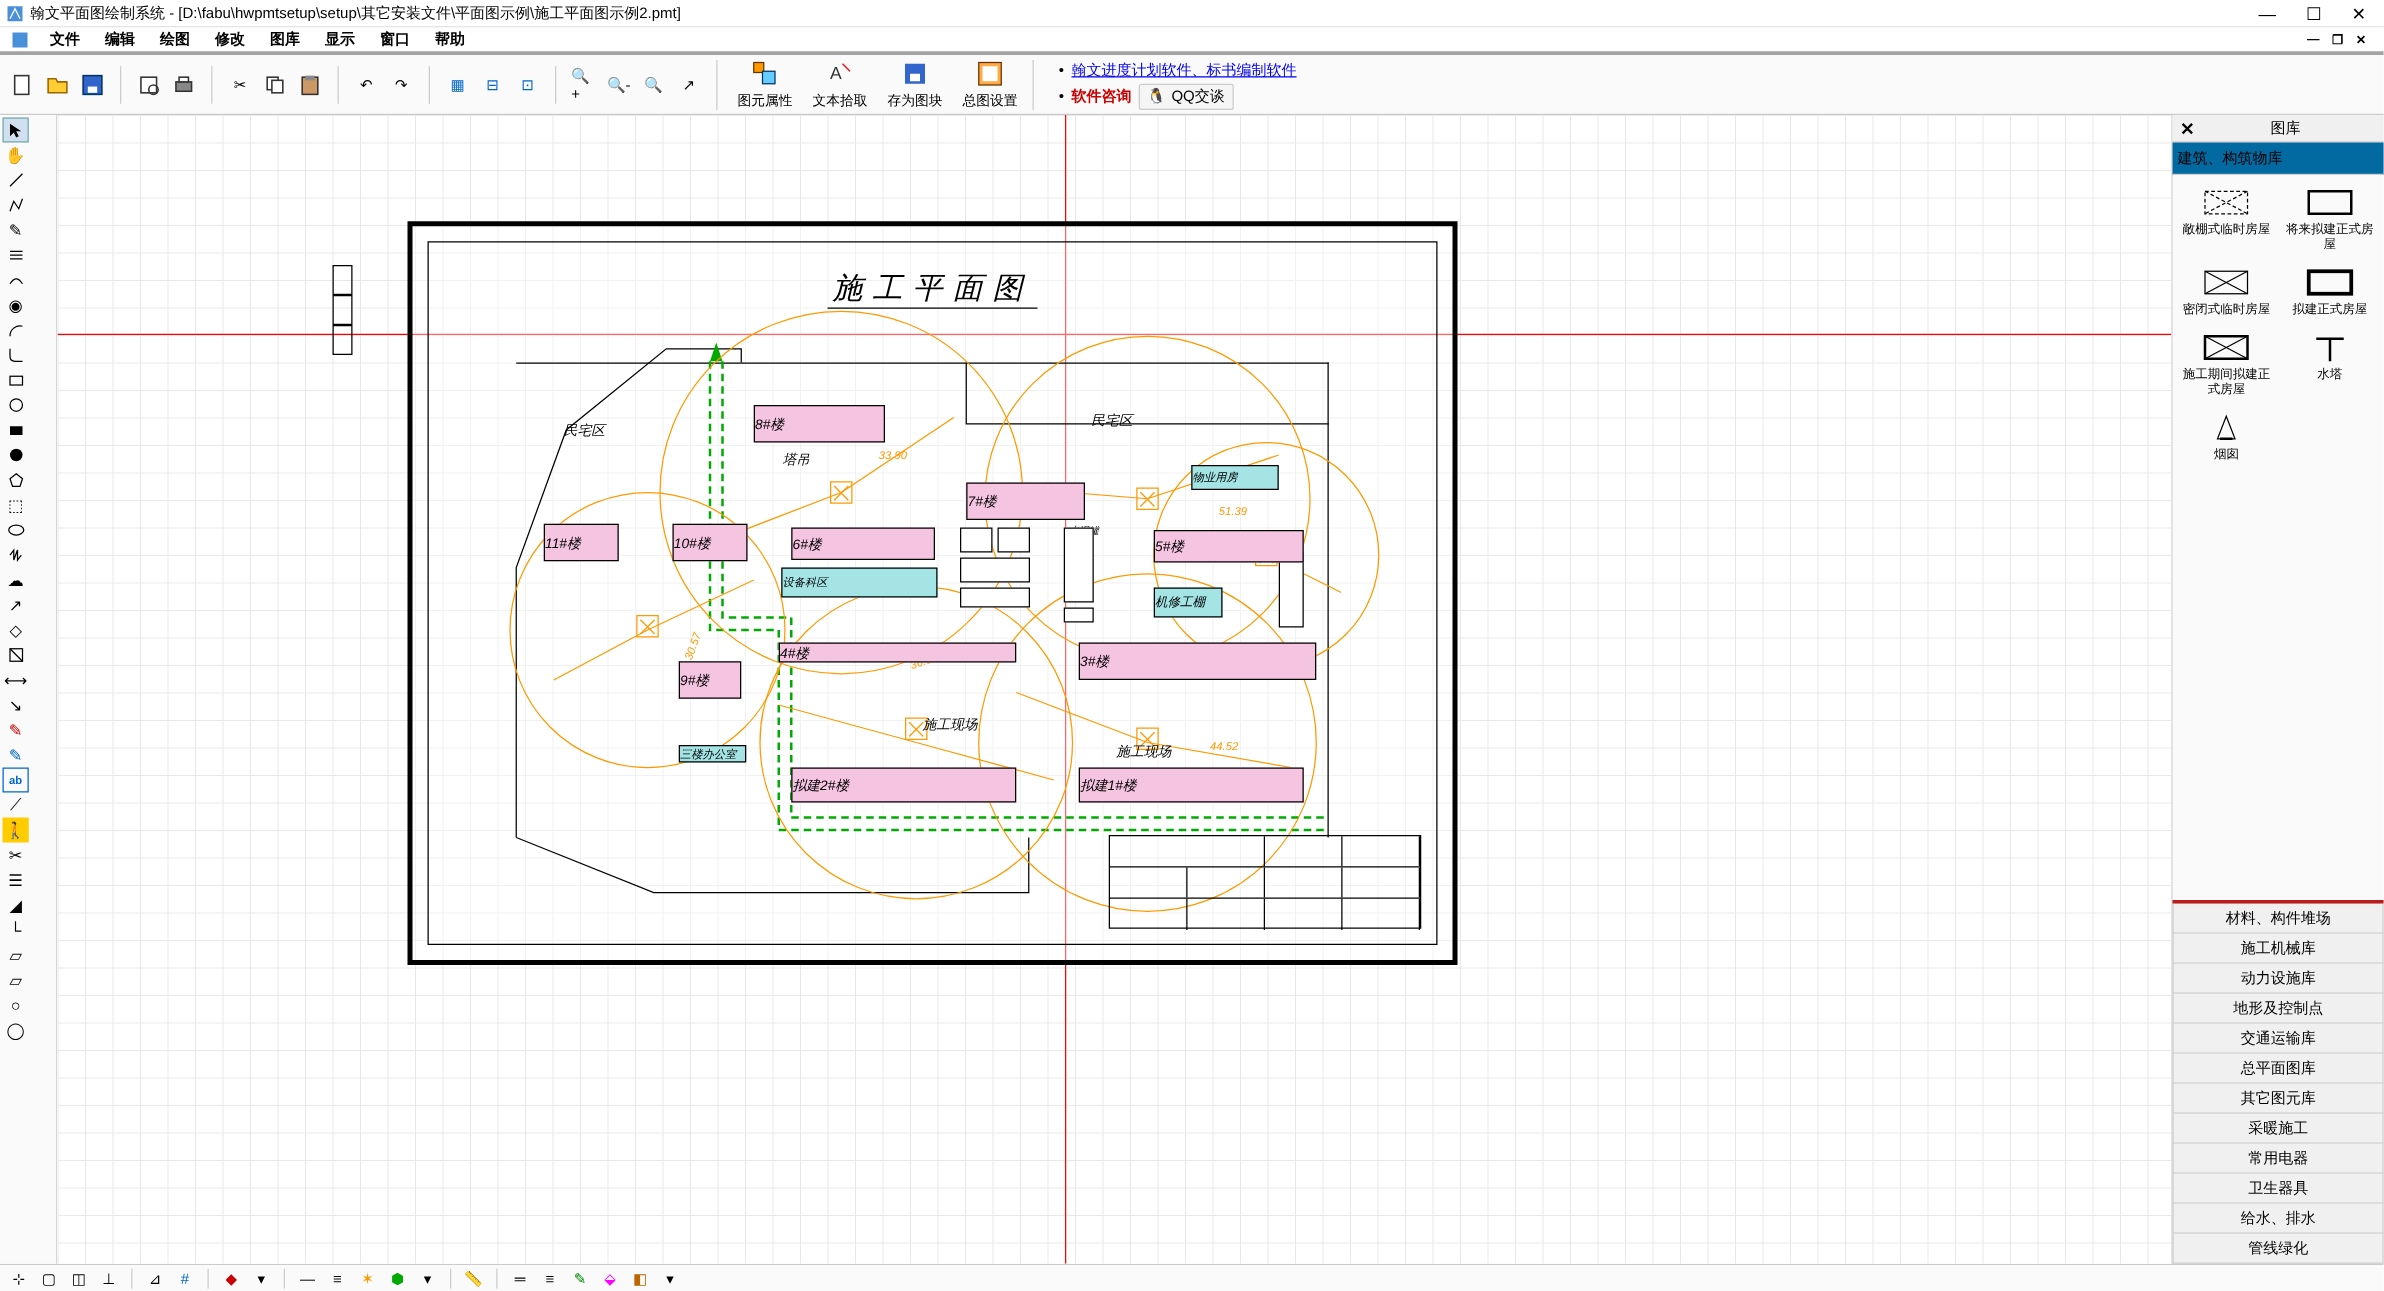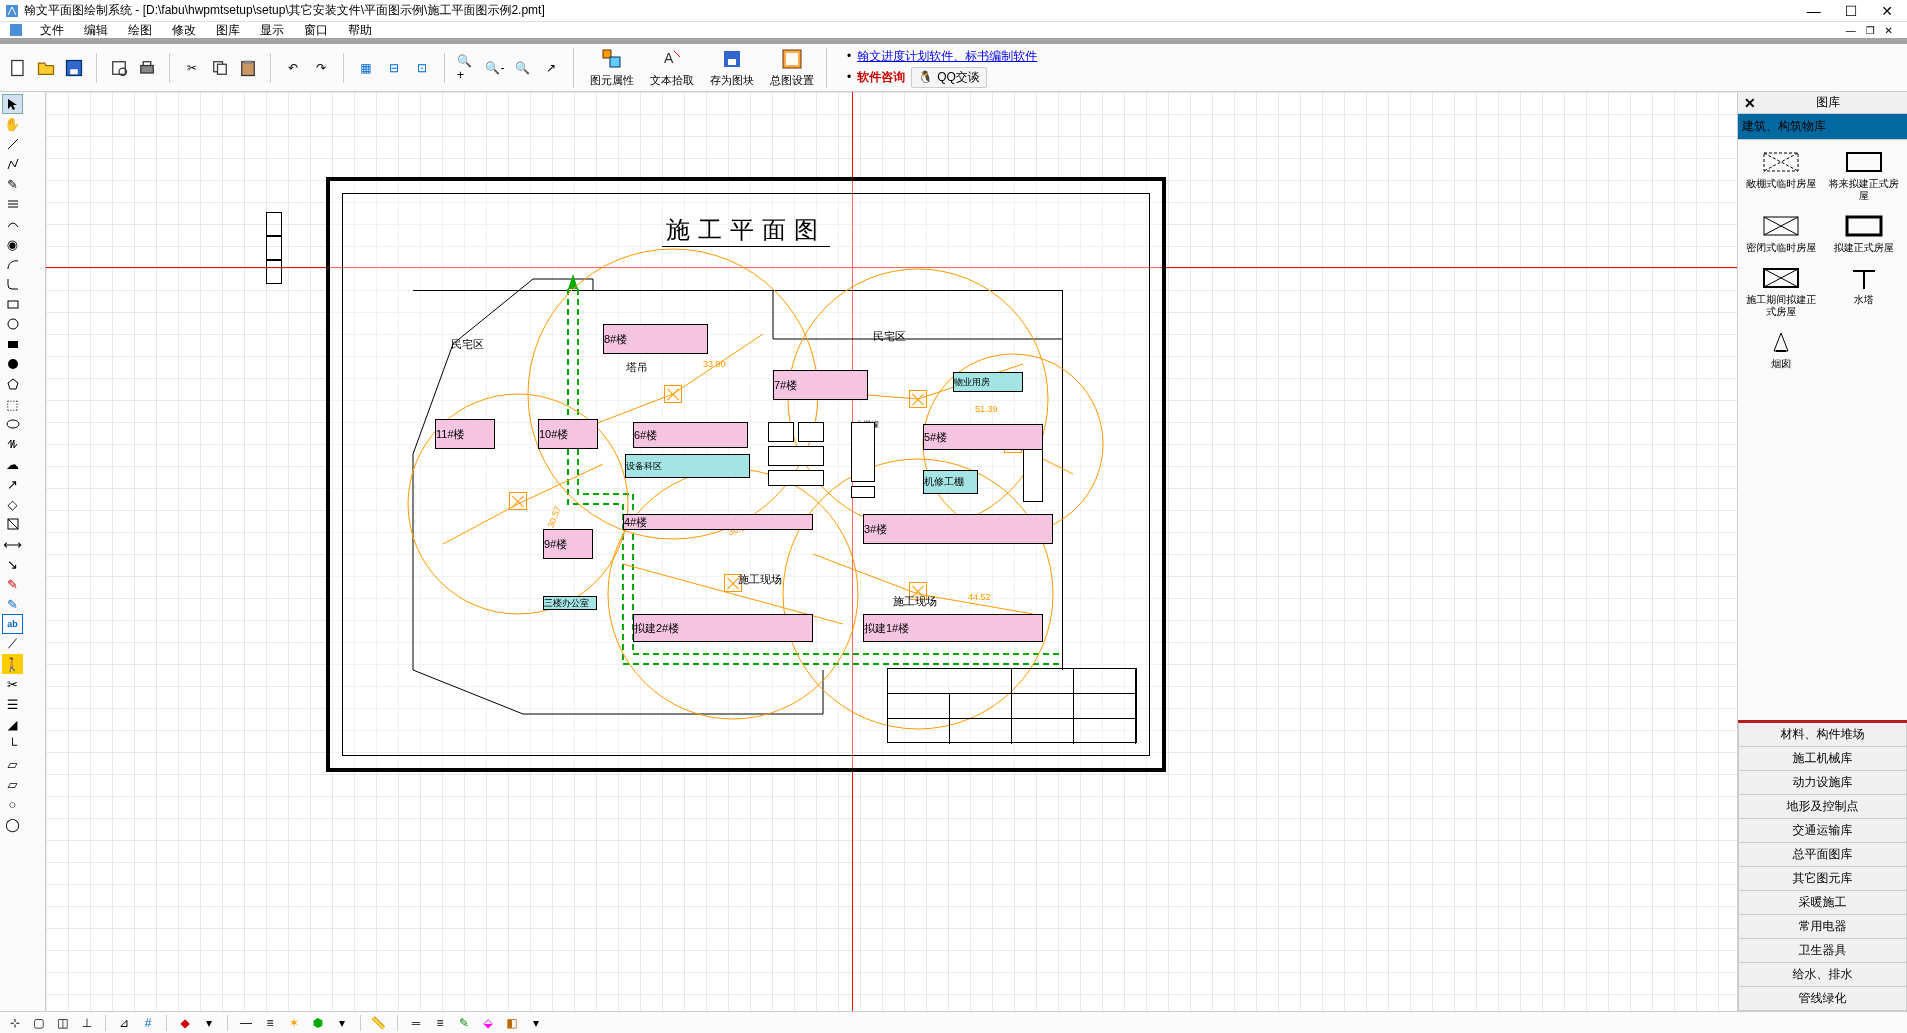--- a/index.html
+++ b/index.html
@@ -4,21 +4,21 @@
 <style>
 * { margin: 0; padding: 0; box-sizing: border-box; font-family: "Microsoft YaHei", sans-serif; }
 body { background: #fff; font-size: 12px; overflow: hidden; }
 
 .titlebar { height: 22px; background: #fff; display: flex; align-items: center; padding: 0 4px; border-bottom: 1px solid #ddd; }
 .titlebar .icon { width: 16px; height: 16px; margin-right: 4px; }
 .titlebar .title { flex: 1; font-size: 12px; }
 .titlebar .winbtns { display: flex; gap: 24px; padding-right: 10px; }
 .titlebar .winbtn { font-size: 14px; cursor: pointer; font-family: Arial; }
 
-.menubar { height: 22px; background: #fff; display: flex; align-items: center; padding: 0 8px; border-bottom: 6px solid #a3a3a3; }
+.menubar { height: 22px; background: #fff; display: flex; align-items: center; padding: 0 8px; border-bottom: 3px solid #a3a3a3; font-weight: bold; }
 .menubar .micon { width: 16px; height: 16px; margin-right: 6px; }
 .menubar .menu-item { padding: 2px 10px; cursor: pointer; }
 .menubar .subwin { margin-left: auto; display: flex; gap: 10px; padding-right: 6px; font-size: 10px; }
 
 .toolbar-row { height: 48px; display: flex; align-items: center; border-bottom: 1px solid #ccc; background: #fafafa; }
 .toolbar-group { display: flex; align-items: center; padding: 0 8px; gap: 8px; }
 .tb-sep { width: 1px; height: 30px; background: #ccc; margin: 0 4px; }
 .tb-btn { width: 20px; height: 20px; display: flex; align-items: center; justify-content: center; cursor: pointer; border-radius: 2px; }
 .tb-btn-big { display: flex; flex-direction: column; align-items: center; cursor: pointer; padding: 2px 4px; gap: 2px; }
 .tb-big-icon { width: 24px; height: 24px; display: flex; align-items: center; justify-content: center; }
@@ -37,21 +37,21 @@
 .lt-btn.active { background: #d0e0f0; border: 1px solid #7aa; }
 .lt-btn svg { width: 14px; height: 14px; }
 
 .canvas-area { flex: 1; position: relative; background: #fff; overflow: hidden; }
 .grid-bg { position: absolute; inset: 0;
   background-image: linear-gradient(#e8e8e8 1px, transparent 1px), linear-gradient(90deg, #e8e8e8 1px, transparent 1px);
   background-size: 22px 22px; }
 .crosshair-h { position: absolute; left: 0; right: 0; height: 1px; background: #f00; top: 175px; }
 .crosshair-v { position: absolute; top: 0; bottom: 0; width: 1px; background: #f00; left: 806px; }
 
-.drawing { position: absolute; left: 220px; top: 40px; width: 900px; height: 640px; }
+.drawing { position: absolute; left: 220px; top: 40px; width: 900px; height: 640px; font-style: italic; }
 .outer-frame { position: absolute; inset: 45px 0 0 60px; border: 4px solid #000; background: rgba(255,255,255,0.4); }
 .inner-frame { position: absolute; inset: 12px; border: 1px solid #000; }
 .plan-title { position: absolute; top: 20px; left: 50%; transform: translateX(-50%); font-size: 24px; font-family: SimSun; border-bottom: 1px solid #000; padding: 0 4px; letter-spacing: 8px; }
 
 .site-bound { position: absolute; border: 1px solid #000; }
 .bld { position: absolute; background: #f5c4e0; border: 1px solid #000; display: flex; align-items: center; justify-content: flex-start; font-size: 11px; }
 .bld.equip { background: #a4e4e4; }
 .bld-label { white-space: nowrap; }
 .site-text { position: absolute; font-size: 11px; }
 .crane-mark { position: absolute; width: 18px; height: 18px; border: 1px solid #f90; }
@@ -433,21 +433,21 @@
                 <div class="tb-cell"></div>
                 <div class="tb-cell"></div>
                 <div class="tb-cell"></div>
               </div>
           </div>
 
           <div id="buildings-layer">
               <div class="bld" style="left: 260px; top: 130px; width: 105px; height: 30px;">
                 <span class="bld-label">8#楼</span>
               </div>
-              <div class="bld" style="left: 430px; top: 176px; width: 95px; height: 30px;">
+              <div class="bld" style="left: 430px; top: 192px; width: 95px; height: 30px;">
                 <span class="bld-label">7#楼</span>
               </div>
               <div class="bld" style="left: 290px; top: 228px; width: 115px; height: 26px;">
                 <span class="bld-label">6#楼</span>
               </div>
               <div class="bld" style="left: 580px; top: 230px; width: 120px; height: 26px;">
                 <span class="bld-label">5#楼</span>
               </div>
               <div class="bld" style="left: 92px; top: 225px; width: 60px; height: 30px;">
                 <span class="bld-label">11#楼</span>

